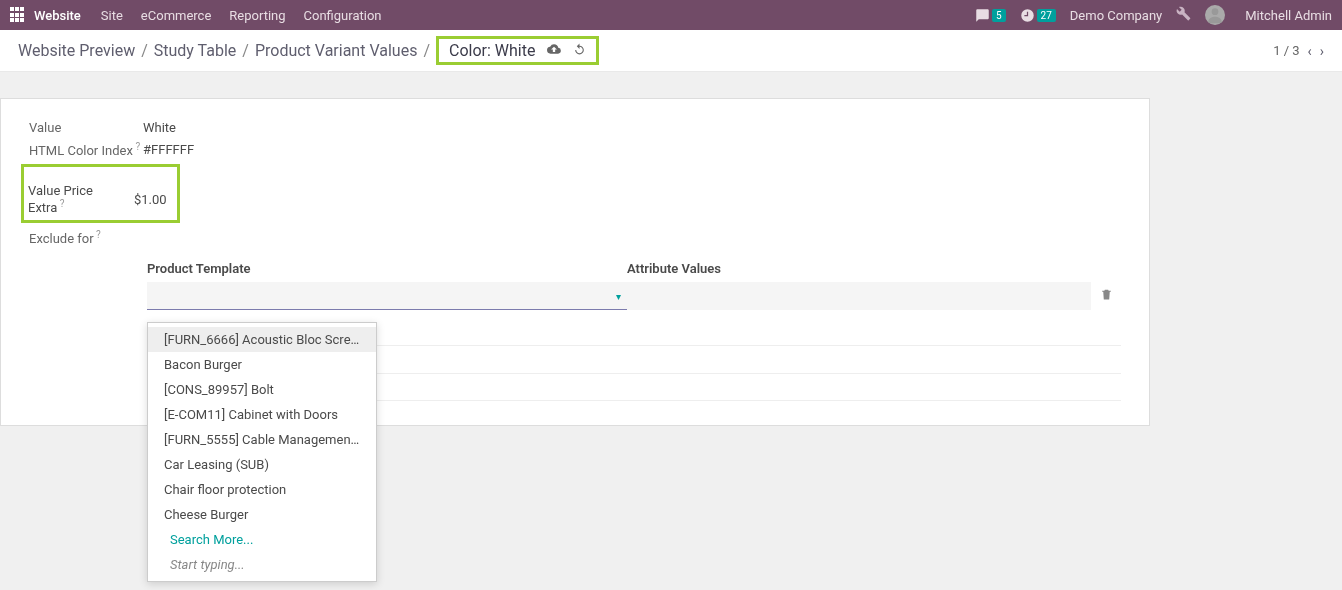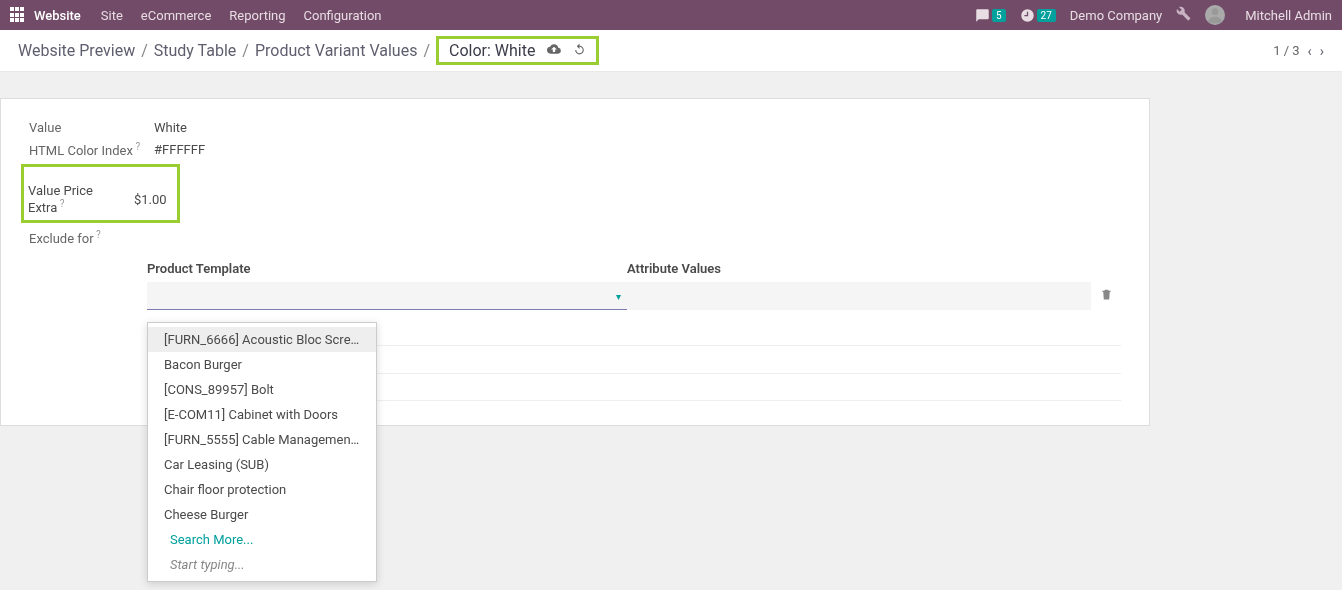--- a/index.html
+++ b/index.html
@@ -22,21 +22,21 @@
 .subheader .current { color: #3b3b4a; }
 .subheader .mini-icon { color: #666; font-size: 13px; cursor: pointer; }
 .subheader .pager { margin-left: auto; color: #666; font-size: 13px; display: flex; align-items: center; gap: 8px; }
 .subheader .pager .arrow { color: #5f5e6e; cursor: pointer; font-size: 14px; }
 
 .content { padding: 26px 0 0 0; display: flex; }
 .form-card { background: #fff; border: 1px solid #ddd; width: 1150px; padding: 18px 0 0 0; }
 .form-row { display: flex; align-items: center; padding: 3px 0 3px 28px; font-size: 13px; }
 .form-row .label { width: 114px; color: #666; }
 .form-row .label.q::after { content: " ?"; font-size: 10px; color: #999; vertical-align: super; }
-.form-row .value { color: #4a4a4a; margin-left: 11px; }
+.form-row .value { color: #4a4a4a; }
 .form-row.highlight { position: relative; }
 .form-row.highlight .hl-box { border: 3px solid #9acd32; padding: 16px 10px 4px 4px; display: inline-flex; align-items: center; margin-left: -8px; }
 .form-row.highlight .hl-box .label { width: 98px; color: #4a4a4a; font-weight: 400; }
 .form-row.highlight .hl-box .value { margin-left: 14px; }
 
 .table-section { margin-top: 6px; }
 .table-header-row { display: flex; padding: 0 28px 0 146px; }
 .table-header-row .th { font-weight: 600; font-size: 13px; color: #4a4a4a; padding: 6px 0; }
 .table-header-row .th.col-pt { width: 480px; }
 .table-header-row .th.col-av { flex: 1; }

